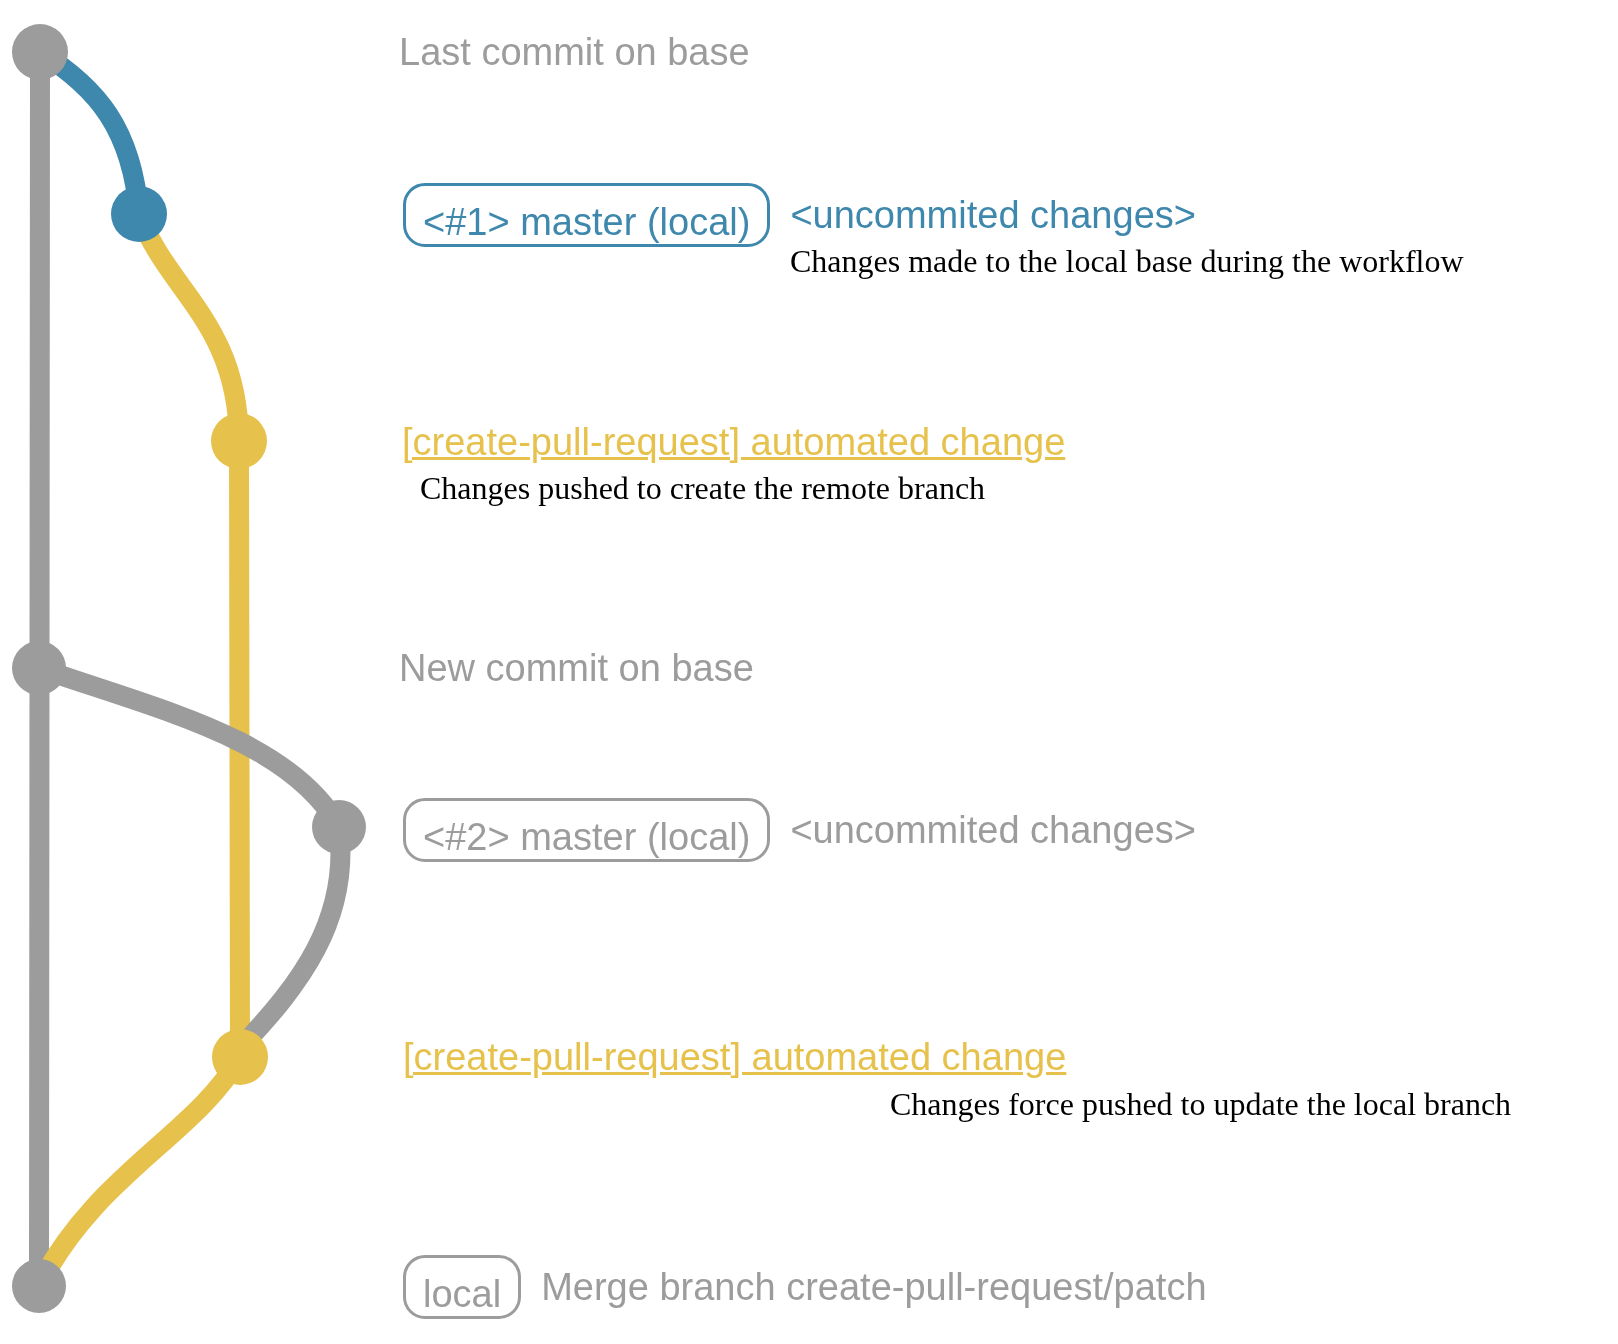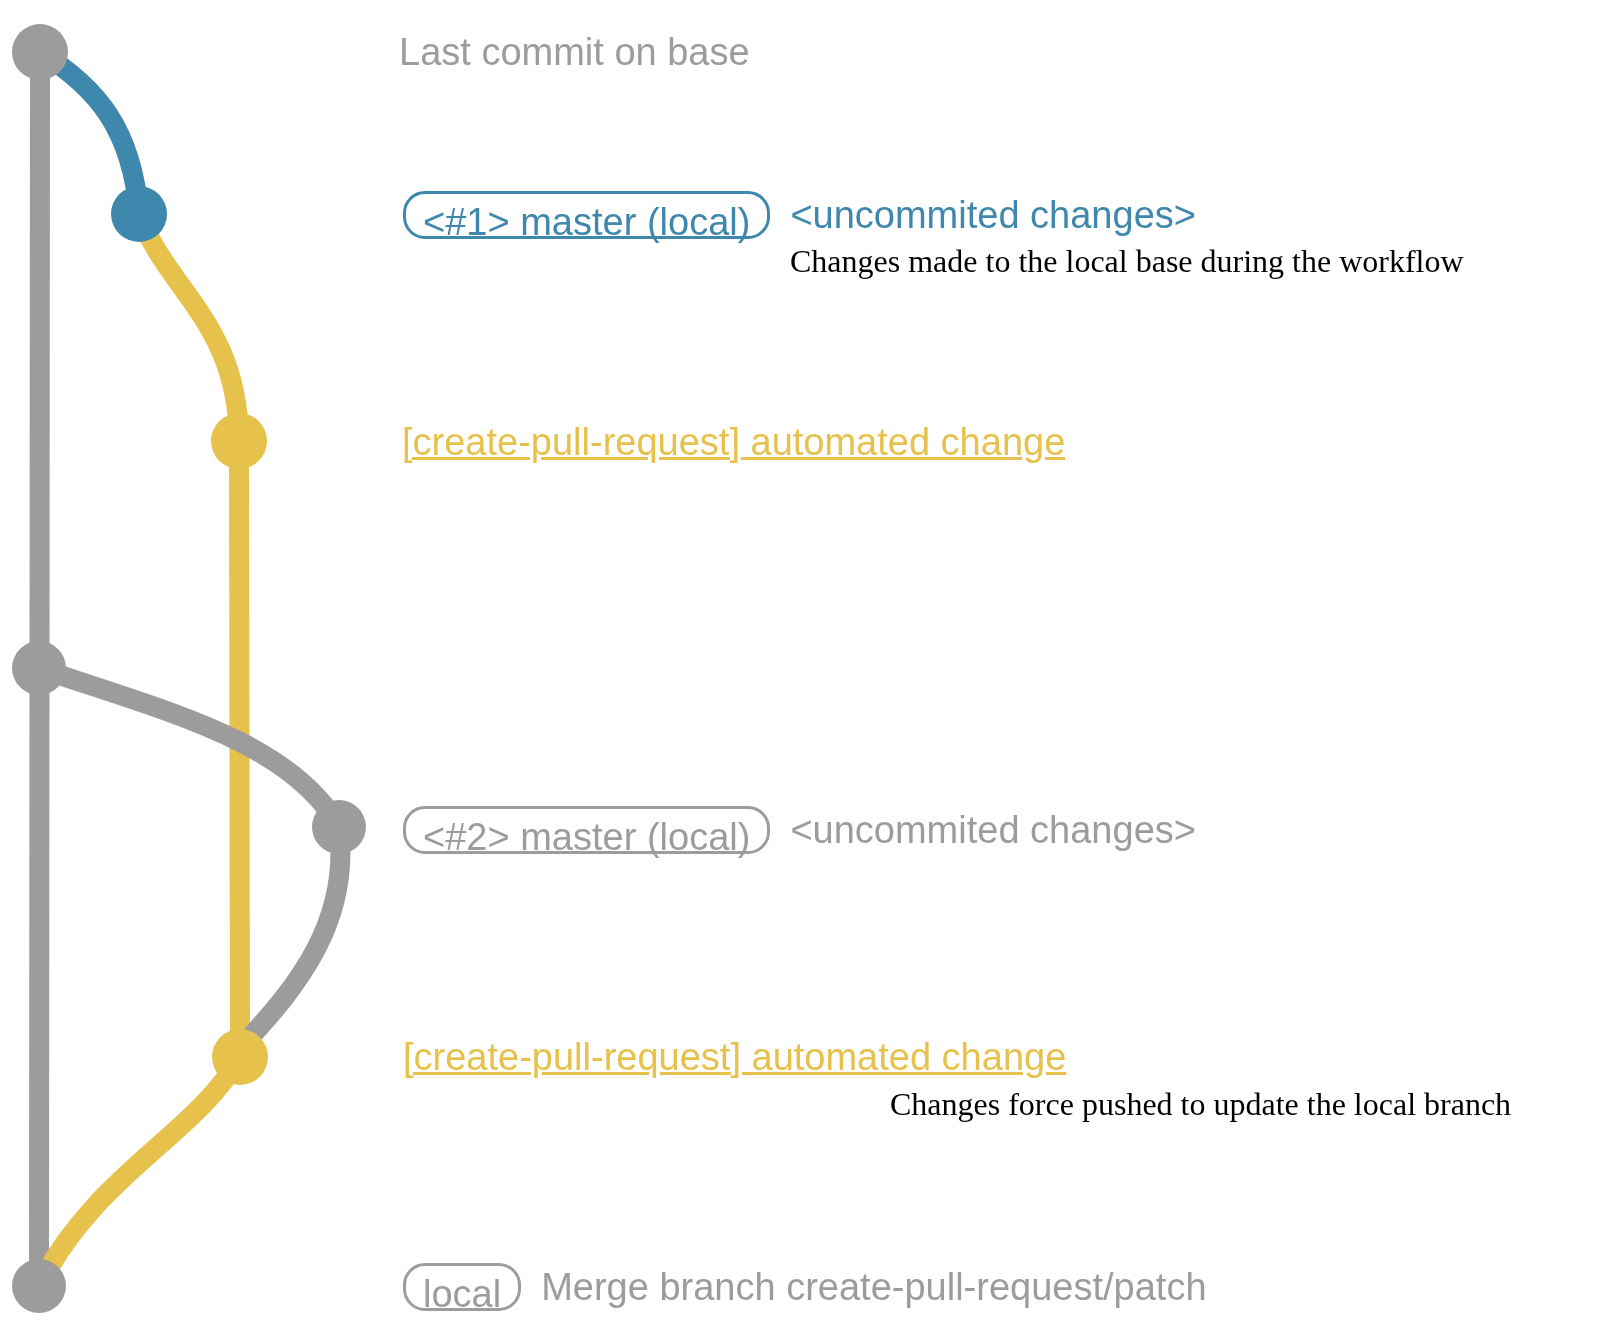--- a/index.html
+++ b/index.html
@@ -26,21 +26,21 @@
     transform: translateY(-50%);
     display: flex;
     align-items: center;
     gap: 20px;
     white-space: nowrap;
   }
   .badge {
     display: inline-flex;
     align-items: center;
     box-sizing: border-box;
-    height: 48px;
+    height: 64px;
     padding: 14px 17px 0 17px;
     border: 3px solid currentColor;
     border-radius: 22px;
     font: 38px "Liberation Sans", sans-serif;
     line-height: 1;
     white-space: nowrap;
   }
   .msg {
     font: 38px "Liberation Sans", sans-serif;
     line-height: 1;
@@ -82,21 +82,23 @@
 
   <div class="lbl gray" style="left: 399px; top: 52px">Last commit on base</div>
 
   <div class="rowflex" style="left: 403px; top: 215px">
     <span class="badge blue">&lt;#1&gt; master (local)</span>
     <span class="msg blue">&lt;uncommited changes&gt;</span>
   </div>
   <div class="desc" style="left: 790px; top: 261px">Changes made to the local base during the workflow</div>
 
   <div class="lbl yellow" style="left: 402px; top: 442px">[create-pull-request] automated change</div>
+  <div class="desc" style="left: 420px; top: 488px">Changes pushed to create the remote branch</div>
 
+  <div class="lbl gray" style="left: 399px; top: 668px">New commit on base</div>
 
   <div class="rowflex" style="left: 403px; top: 830px">
     <span class="badge gray">&lt;#2&gt; master (local)</span>
     <span class="msg gray">&lt;uncommited changes&gt;</span>
   </div>
 
   <div class="rowflex" style="left: 403px; top: 1057px">
     <span class="msg yellow">[create-pull-request] automated change</span>
   </div>
   <div class="desc" style="left: 890px; top: 1104px">Changes force pushed to update the local branch</div>

